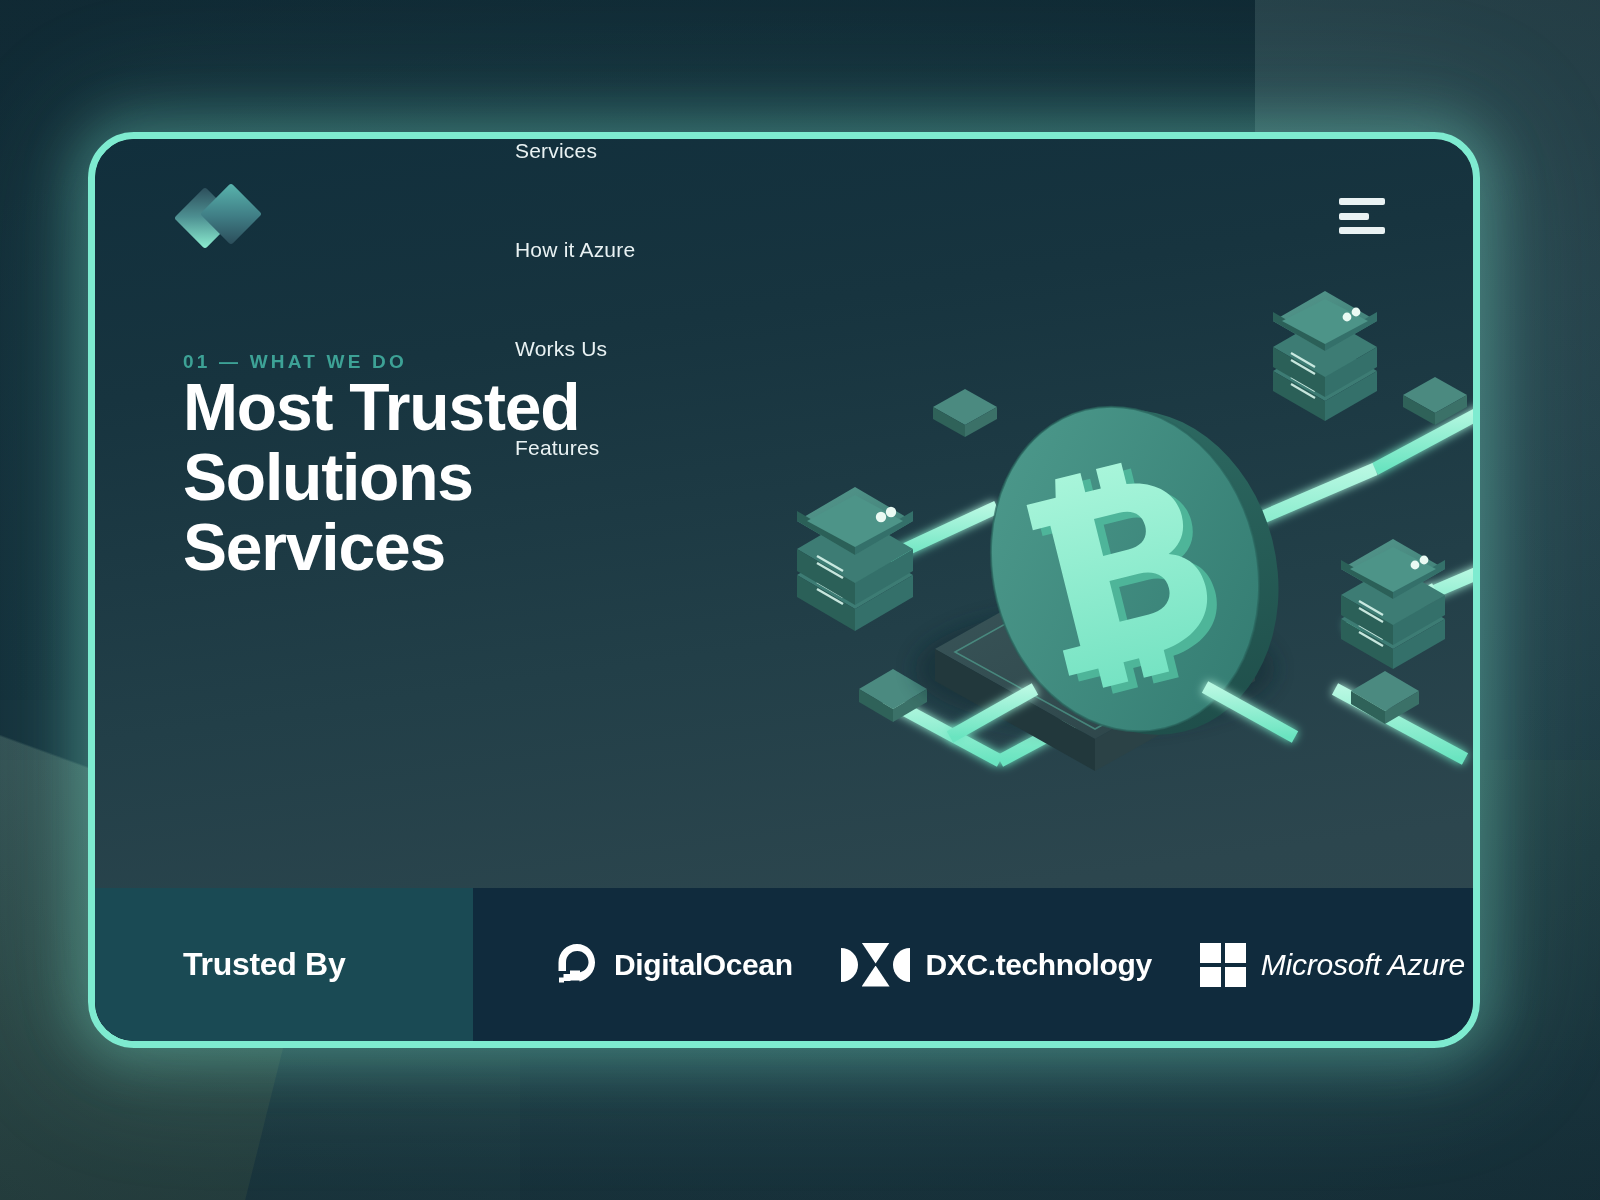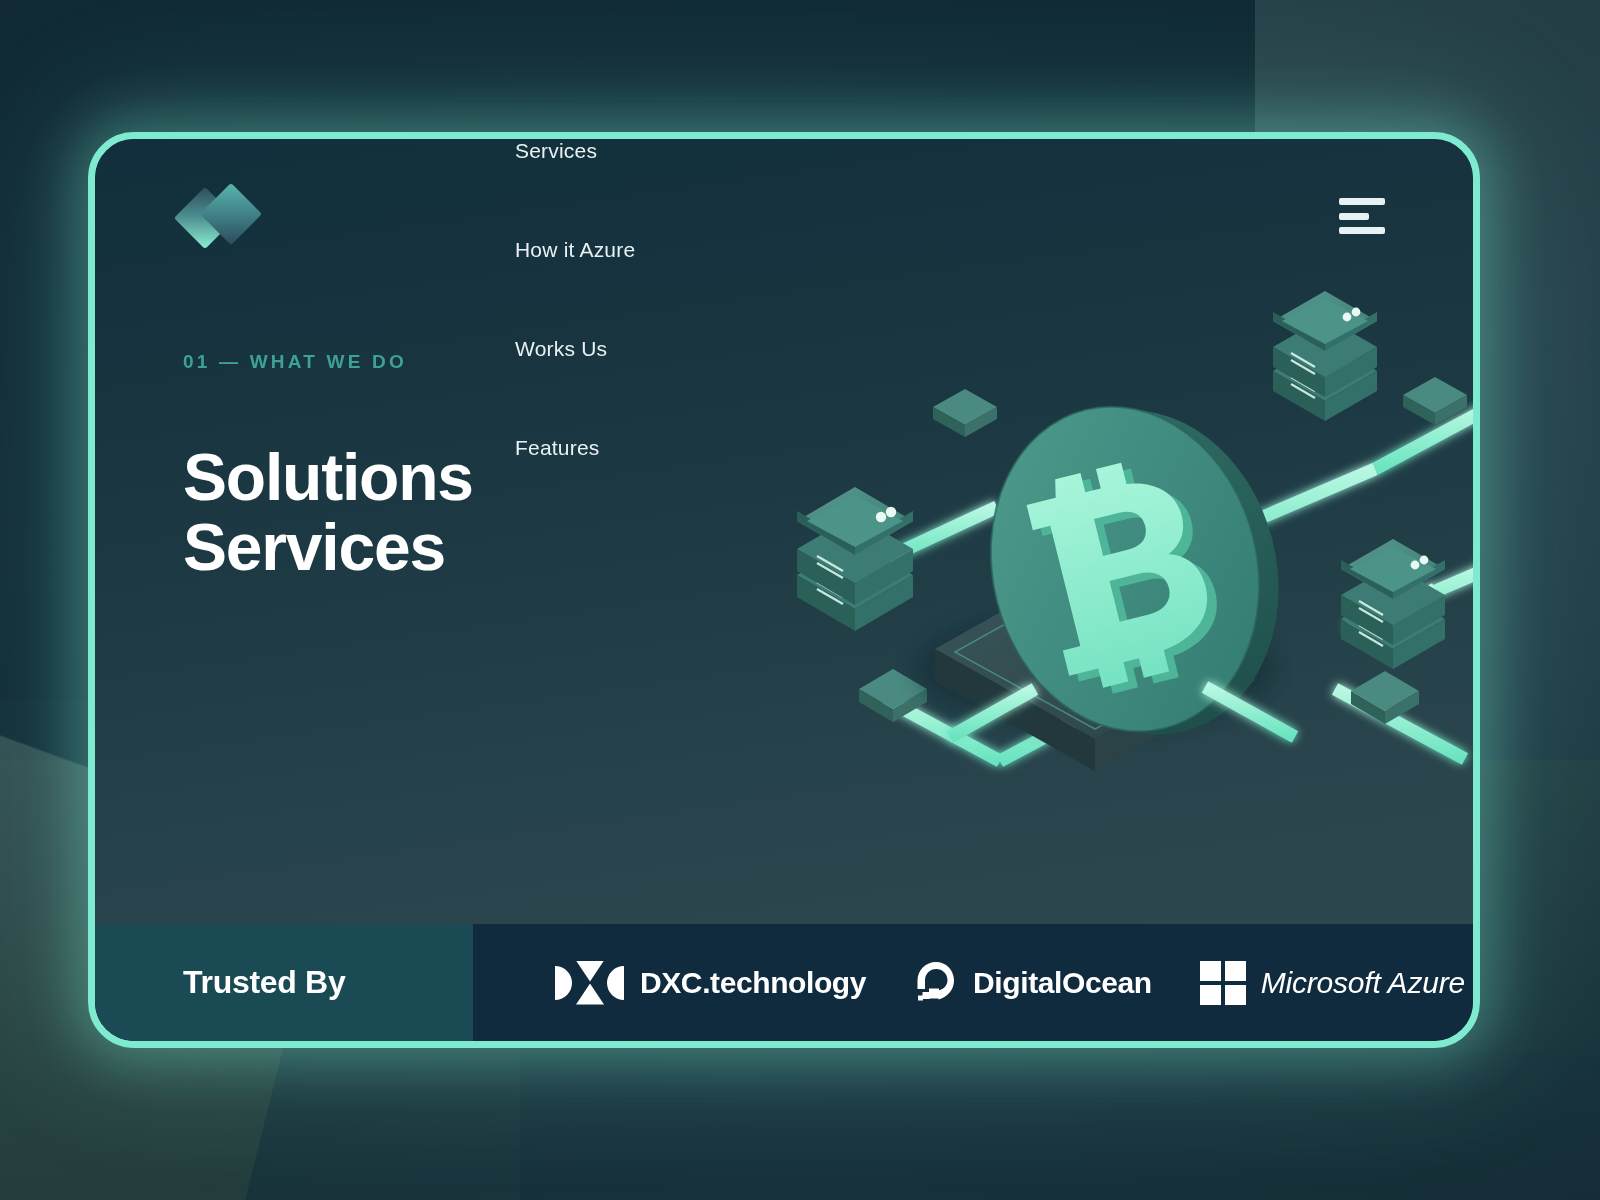--- a/index.html
+++ b/index.html
@@ -109,21 +109,21 @@
     color:#7eebd0; font-size:18px; font-weight:bold; letter-spacing:3.2px;
     cursor:pointer;
   }
 
   
   #illus { position:absolute; left:640px; top:130px; width:752px; height:630px; overflow:hidden; }
   #illus svg { display:block; }
 
   
   #footer {
-    position:absolute; left:0; bottom:0; width:100%; height:117px;
+    position:absolute; left:0; bottom:0; width:100%; height:153px;
     display:flex; background:#102b3d;
   }
   #trusted-panel {
     width:378px; height:100%; background:#1a4a54;
     display:flex; align-items:center; padding-left:88px;
   }
   #trusted-label { color:#fff; font-size:32px; font-weight:bold; letter-spacing:-.3px; white-space:nowrap; }
   #logos {
     flex:1; display:flex; align-items:center; gap:48px;
     padding-left:82px;
@@ -389,57 +389,57 @@
         <g filter="url(#beamGlow)">
           <path d="M300 420 L 215 468" stroke="url(#beam)" stroke-width="13"></path>
           <path d="M470 418 L 560 468" stroke="url(#beam)" stroke-width="13"></path>
         </g>
       </svg>
     </div>
 
     <div id="hero-left">
       <div id="eyebrow">01 — WHAT WE DO</div>
       <h1 id="headline">
-        <br>
+        <span>Most Trusted</span><br>
         <span>Solutions</span><br>
         <span>Services</span>
       </h1>
     </div>
 
     <div id="footer">
       <div id="trusted-panel">
         <span id="trusted-label">Trusted By</span>
       </div>
       <div id="logos">
-
-        <div class="brand">
-          <span class="dxc-mark">
-            <i class="d"></i>
-              <i class="xt"></i>
-              <i class="xb"></i>
-              <i class="c"></i>
-          </span>
-          <span class="txt">DXC.technology</span>
-        </div>
 
         <div class="brand">
           <span>
             <svg width="44" height="44" viewBox="0 0 44 44" xmlns="http://www.w3.org/2000/svg">
               <path d="M22 3 C32 3 40 11 40 21.5 C40 31 33 38.5 24.5 40.5 L24.5 31.5
                        C30 30 33.5 26.5 33.5 21.3 C33.5 14.9 28.6 10 22.2 10
                        C15.8 10 11 14.9 11 21.3 L11 30 L3.5 30 L3.5 21.5 C3.5 11 12 3 22 3 Z" fill="#ffffff"></path>
               <rect x="15" y="29.5" width="10" height="10" fill="#ffffff"></rect>
               <rect x="8.5" y="33" width="7" height="7" fill="#ffffff"></rect>
               <rect x="4" y="36.5" width="5" height="5" fill="#ffffff"></rect>
             </svg>
           </span>
           <span class="txt">DigitalOcean</span>
         </div>
 
         <div class="brand">
+          <span class="dxc-mark">
+            <i class="d"></i>
+              <i class="xt"></i>
+              <i class="xb"></i>
+              <i class="c"></i>
+          </span>
+          <span class="txt">DXC.technology</span>
+        </div>
+
+        <div class="brand">
           <span class="win-mark">
             <span></span>
               <span></span>
               <span></span>
               <span></span>
           </span>
           <span class="txt thin">Microsoft Azure</span>
         </div>
 
       </div>

